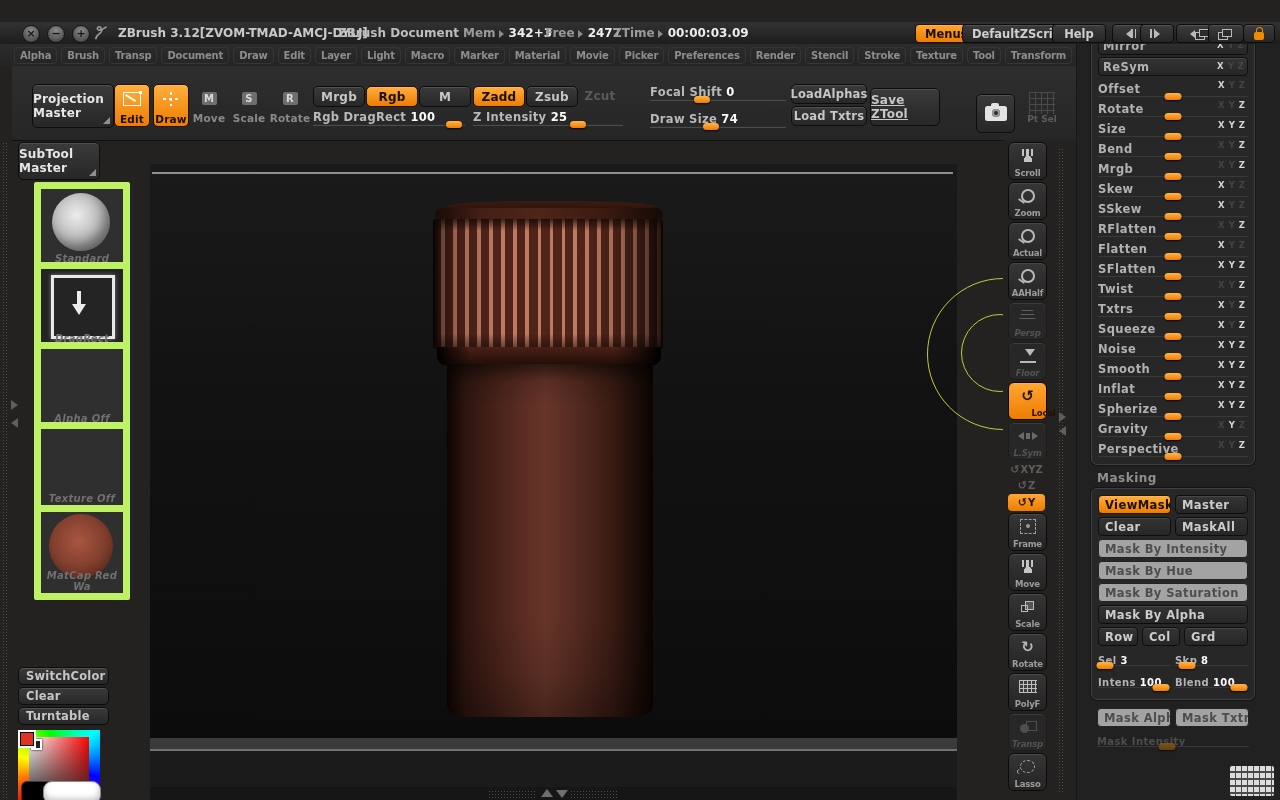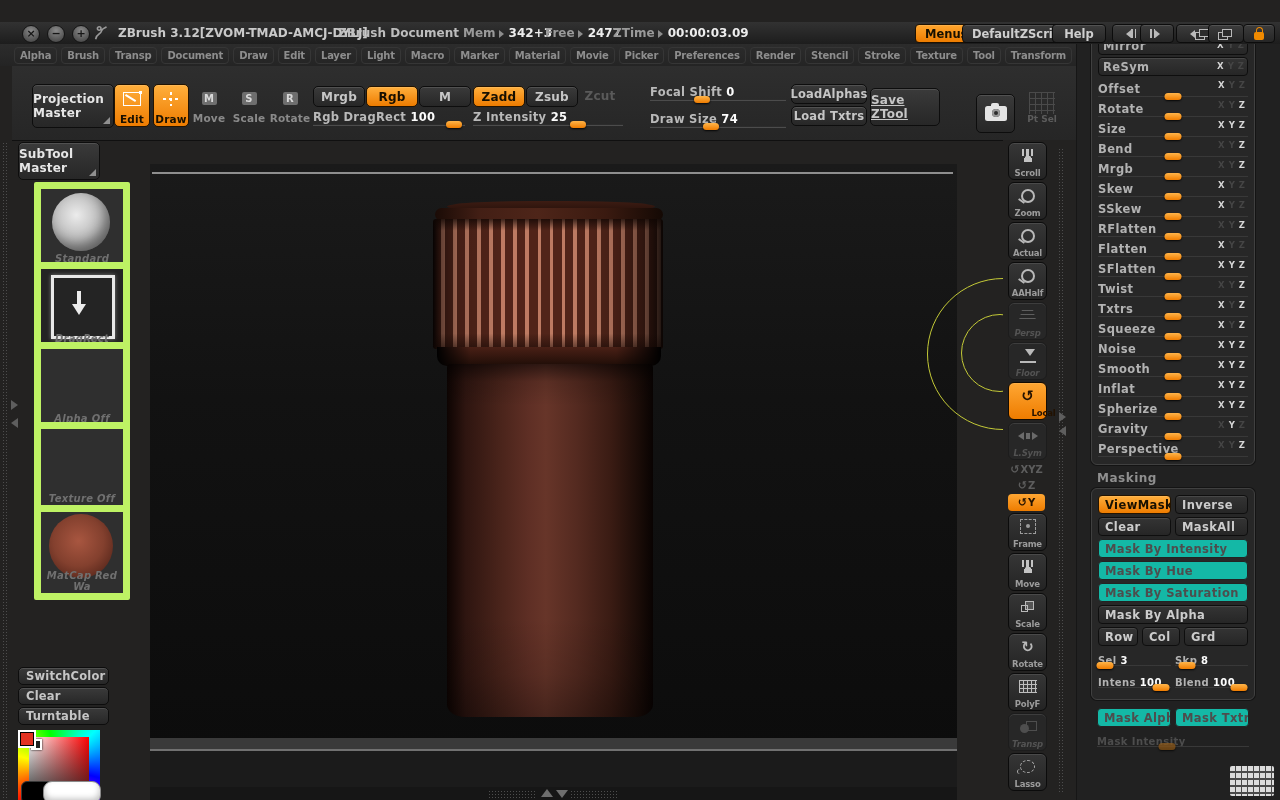--- a/index.html
+++ b/index.html
@@ -215,21 +215,21 @@
   .ax.on{color:#d6d6d6;}
   .def-track{position:absolute;left:0;right:0;bottom:1px;height:1.5px;background:linear-gradient(#191919,#585858);}
   .def-handle{position:absolute;top:-3px;width:17px;height:7px;border-radius:4px;transform:translateX(-50%);
     background:linear-gradient(#ffb54a,#ef7c00);box-shadow:0 1px 2px rgba(0,0,0,.85);}
   .panel-title{font-size:12px;font-weight:bold;color:#8f8f8f;letter-spacing:.5px;margin:6px 0 3px 20px;}
   .mrow{display:flex;gap:4px;margin:3px 0;}
   .mbtn{height:17px;border-radius:4px;background:linear-gradient(#343434,#262626);border:1px solid #0e0e0e;
     box-shadow:inset 0 1px 0 rgba(255,255,255,.1);color:#cccccc;font-size:11.5px;font-weight:bold;
     display:flex;align-items:center;padding:0 6px;letter-spacing:.4px;white-space:nowrap;overflow:hidden;}
   .mbtn.orange{background:linear-gradient(#ffaf3d,#ee7c00);color:#181000;border-color:#241400;}
-  .mbtn.dim{color:#4d4d4d;background:#14b8a6;border-color:#232323;box-shadow:none;}
+  .mbtn.dim{color:#4d4d4d;background:#a3a3a3;border-color:#232323;box-shadow:none;}
   .mbtn.full{flex:1;}
   .mslider{position:relative;flex:1;height:19px;}
   .mslider .sl-label{font-size:10px;font-weight:bold;color:#b2b2b2;letter-spacing:.4px;white-space:nowrap;}
   .mslider .sl-label b{color:#fcfcfc;}
   .mslider.dim .sl-label{color:#4d4d4d;}
   .sl-track{position:absolute;left:0;right:0;bottom:2px;height:1.5px;background:linear-gradient(#191919,#585858);}
   .sl-handle{position:absolute;top:-3px;width:17px;height:7px;border-radius:4px;transform:translateX(-50%);
     background:linear-gradient(#ffb54a,#ef7c00);box-shadow:0 1px 2px rgba(0,0,0,.85);}
   .mslider.dim .sl-handle{background:linear-gradient(#8a5a20,#7a4a10);opacity:.8;}
   #kbdicon{left:1230px;top:766px;width:44px;height:30px;background:#dcdcdc;border-radius:2px;
@@ -705,21 +705,21 @@
               <span class="ax on">Z</span>
             </span><div class="def-track">
               <div class="def-handle" style="left: 50%;"></div>
             </div></div>
         </div>
     </div>
     <div class="panel-title">Masking</div>
     <div class="panelbox">
       <div class="mrow">
         <div class="mbtn orange full">ViewMask</div>
-        <div class="mbtn full">Inverse</div>
+        <div class="mbtn full">Master</div>
       </div>
       <div class="mrow">
         <div class="mbtn full">Clear</div>
         <div class="mbtn full">MaskAll</div>
       </div>
       <div class="mrow">
           <div class="mbtn dim full">Mask By Intensity</div>
         </div>
       <div class="mrow">
           <div class="mbtn dim full">Mask By Hue</div>

